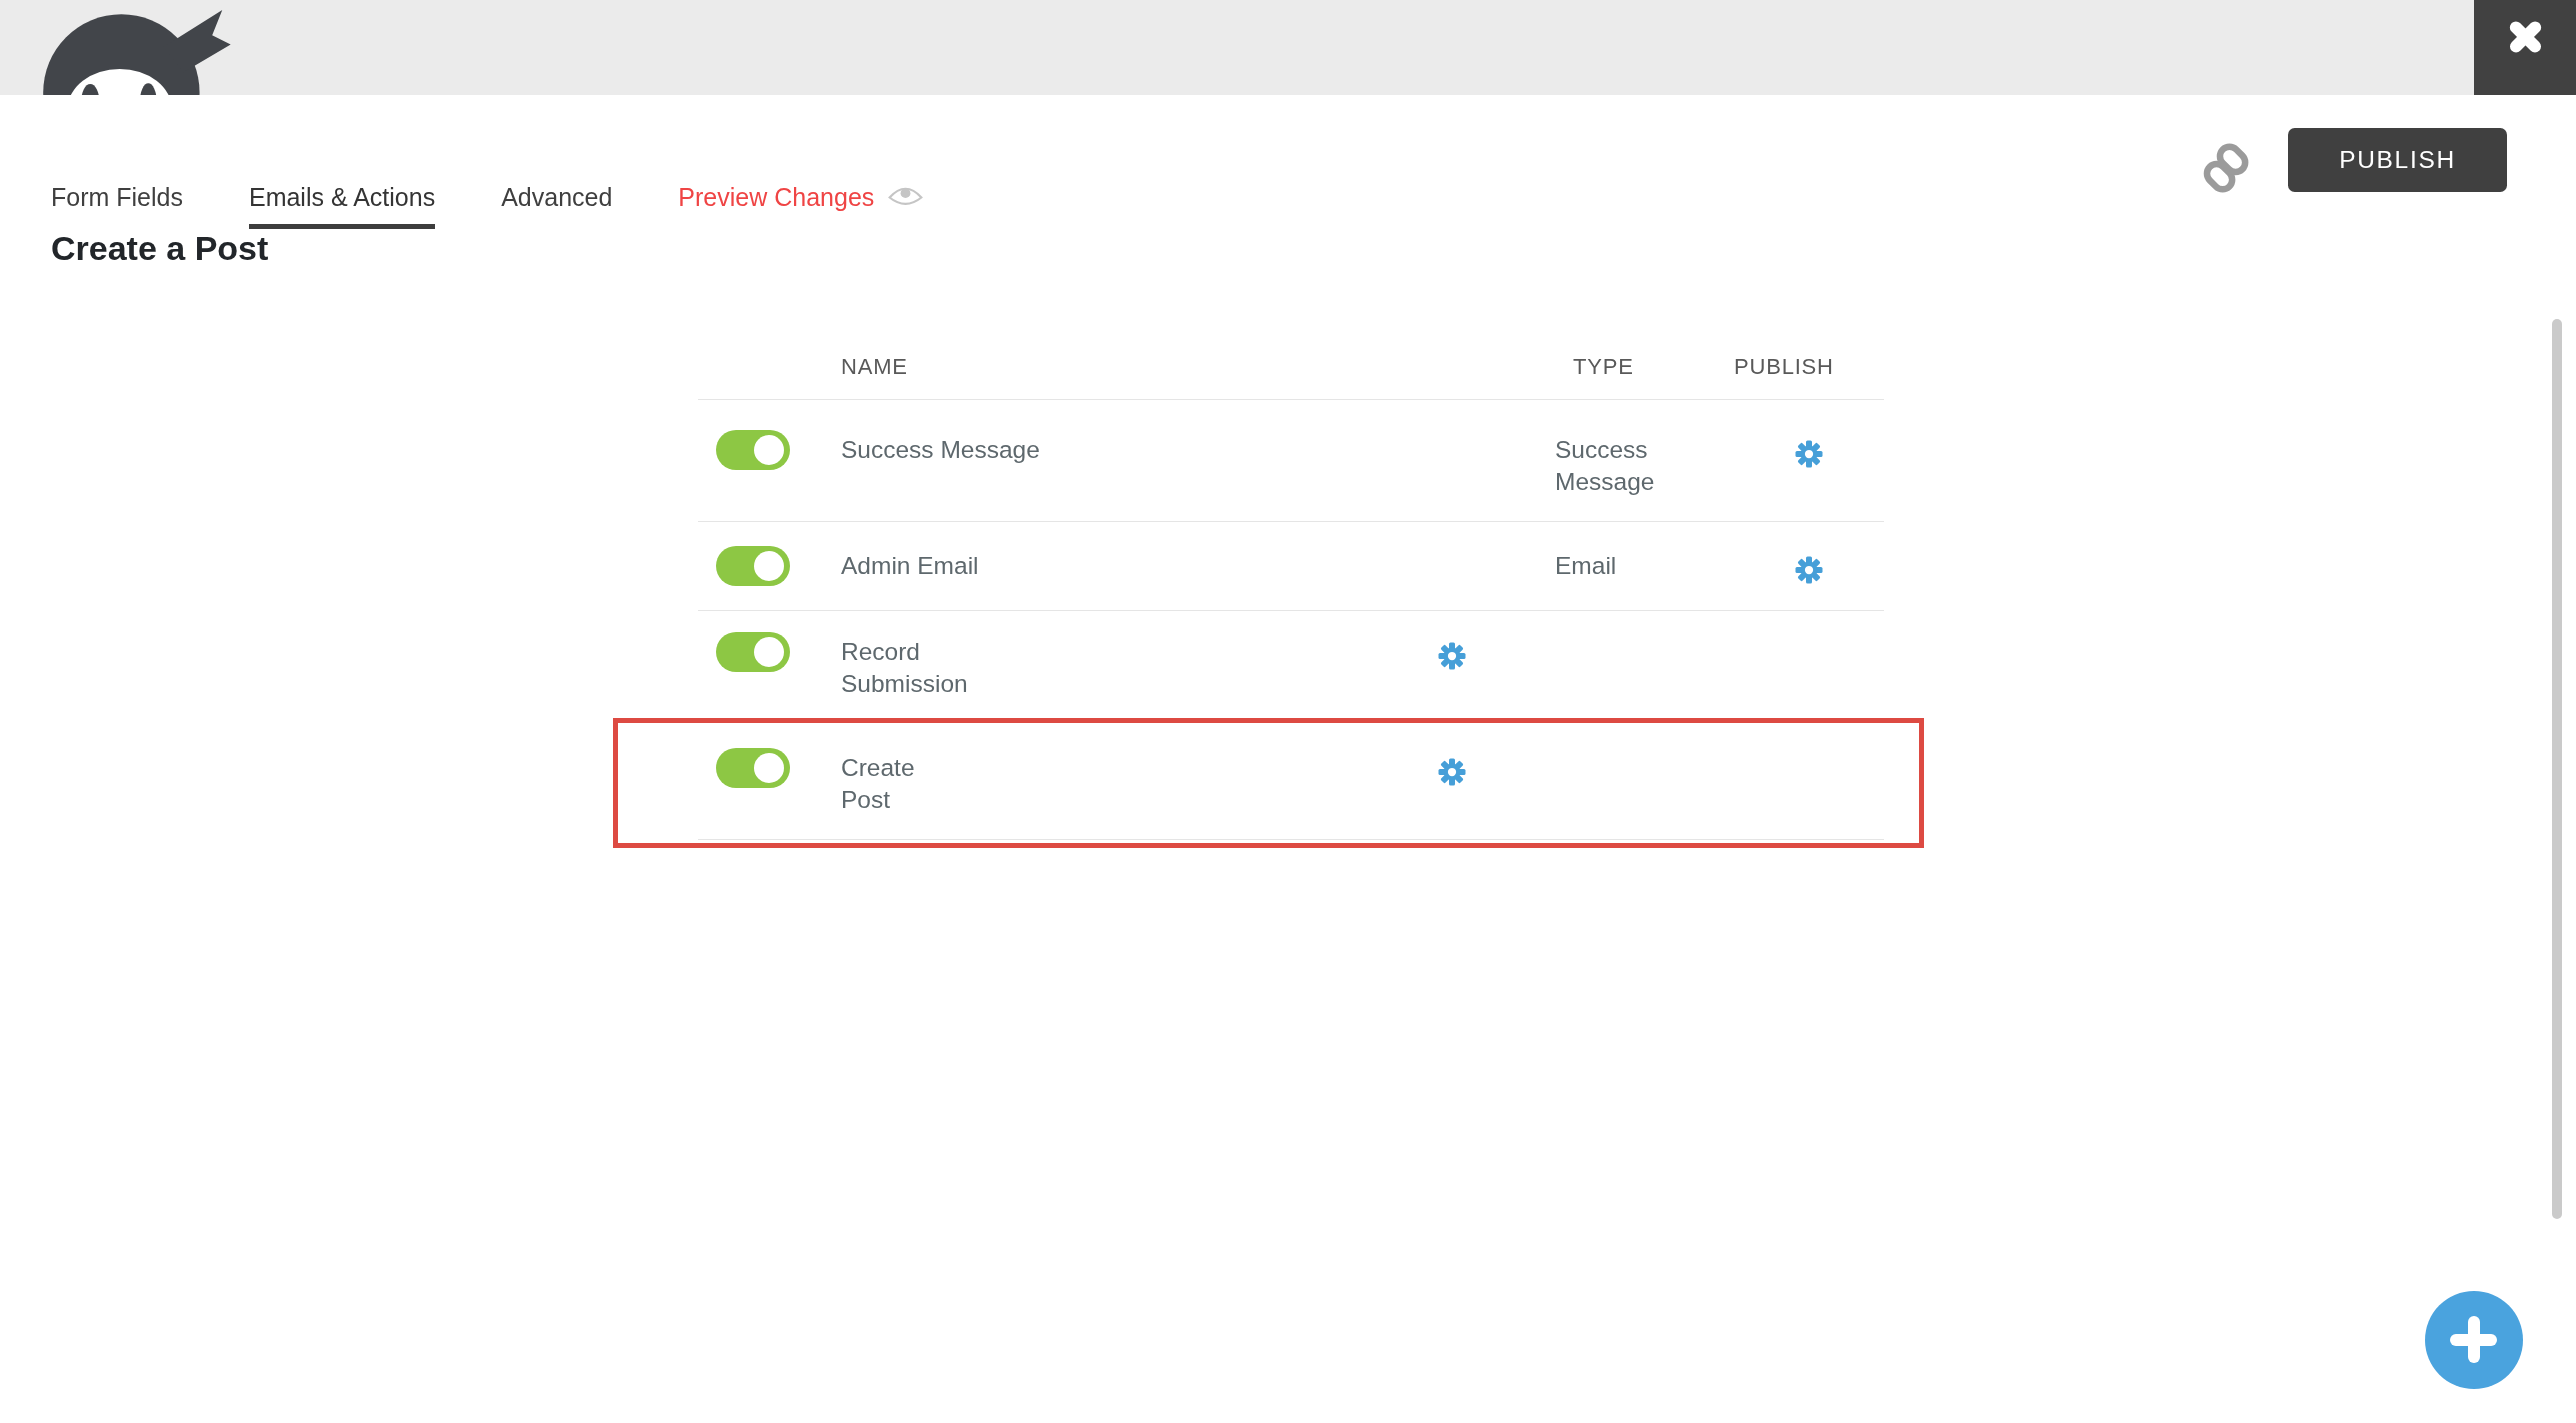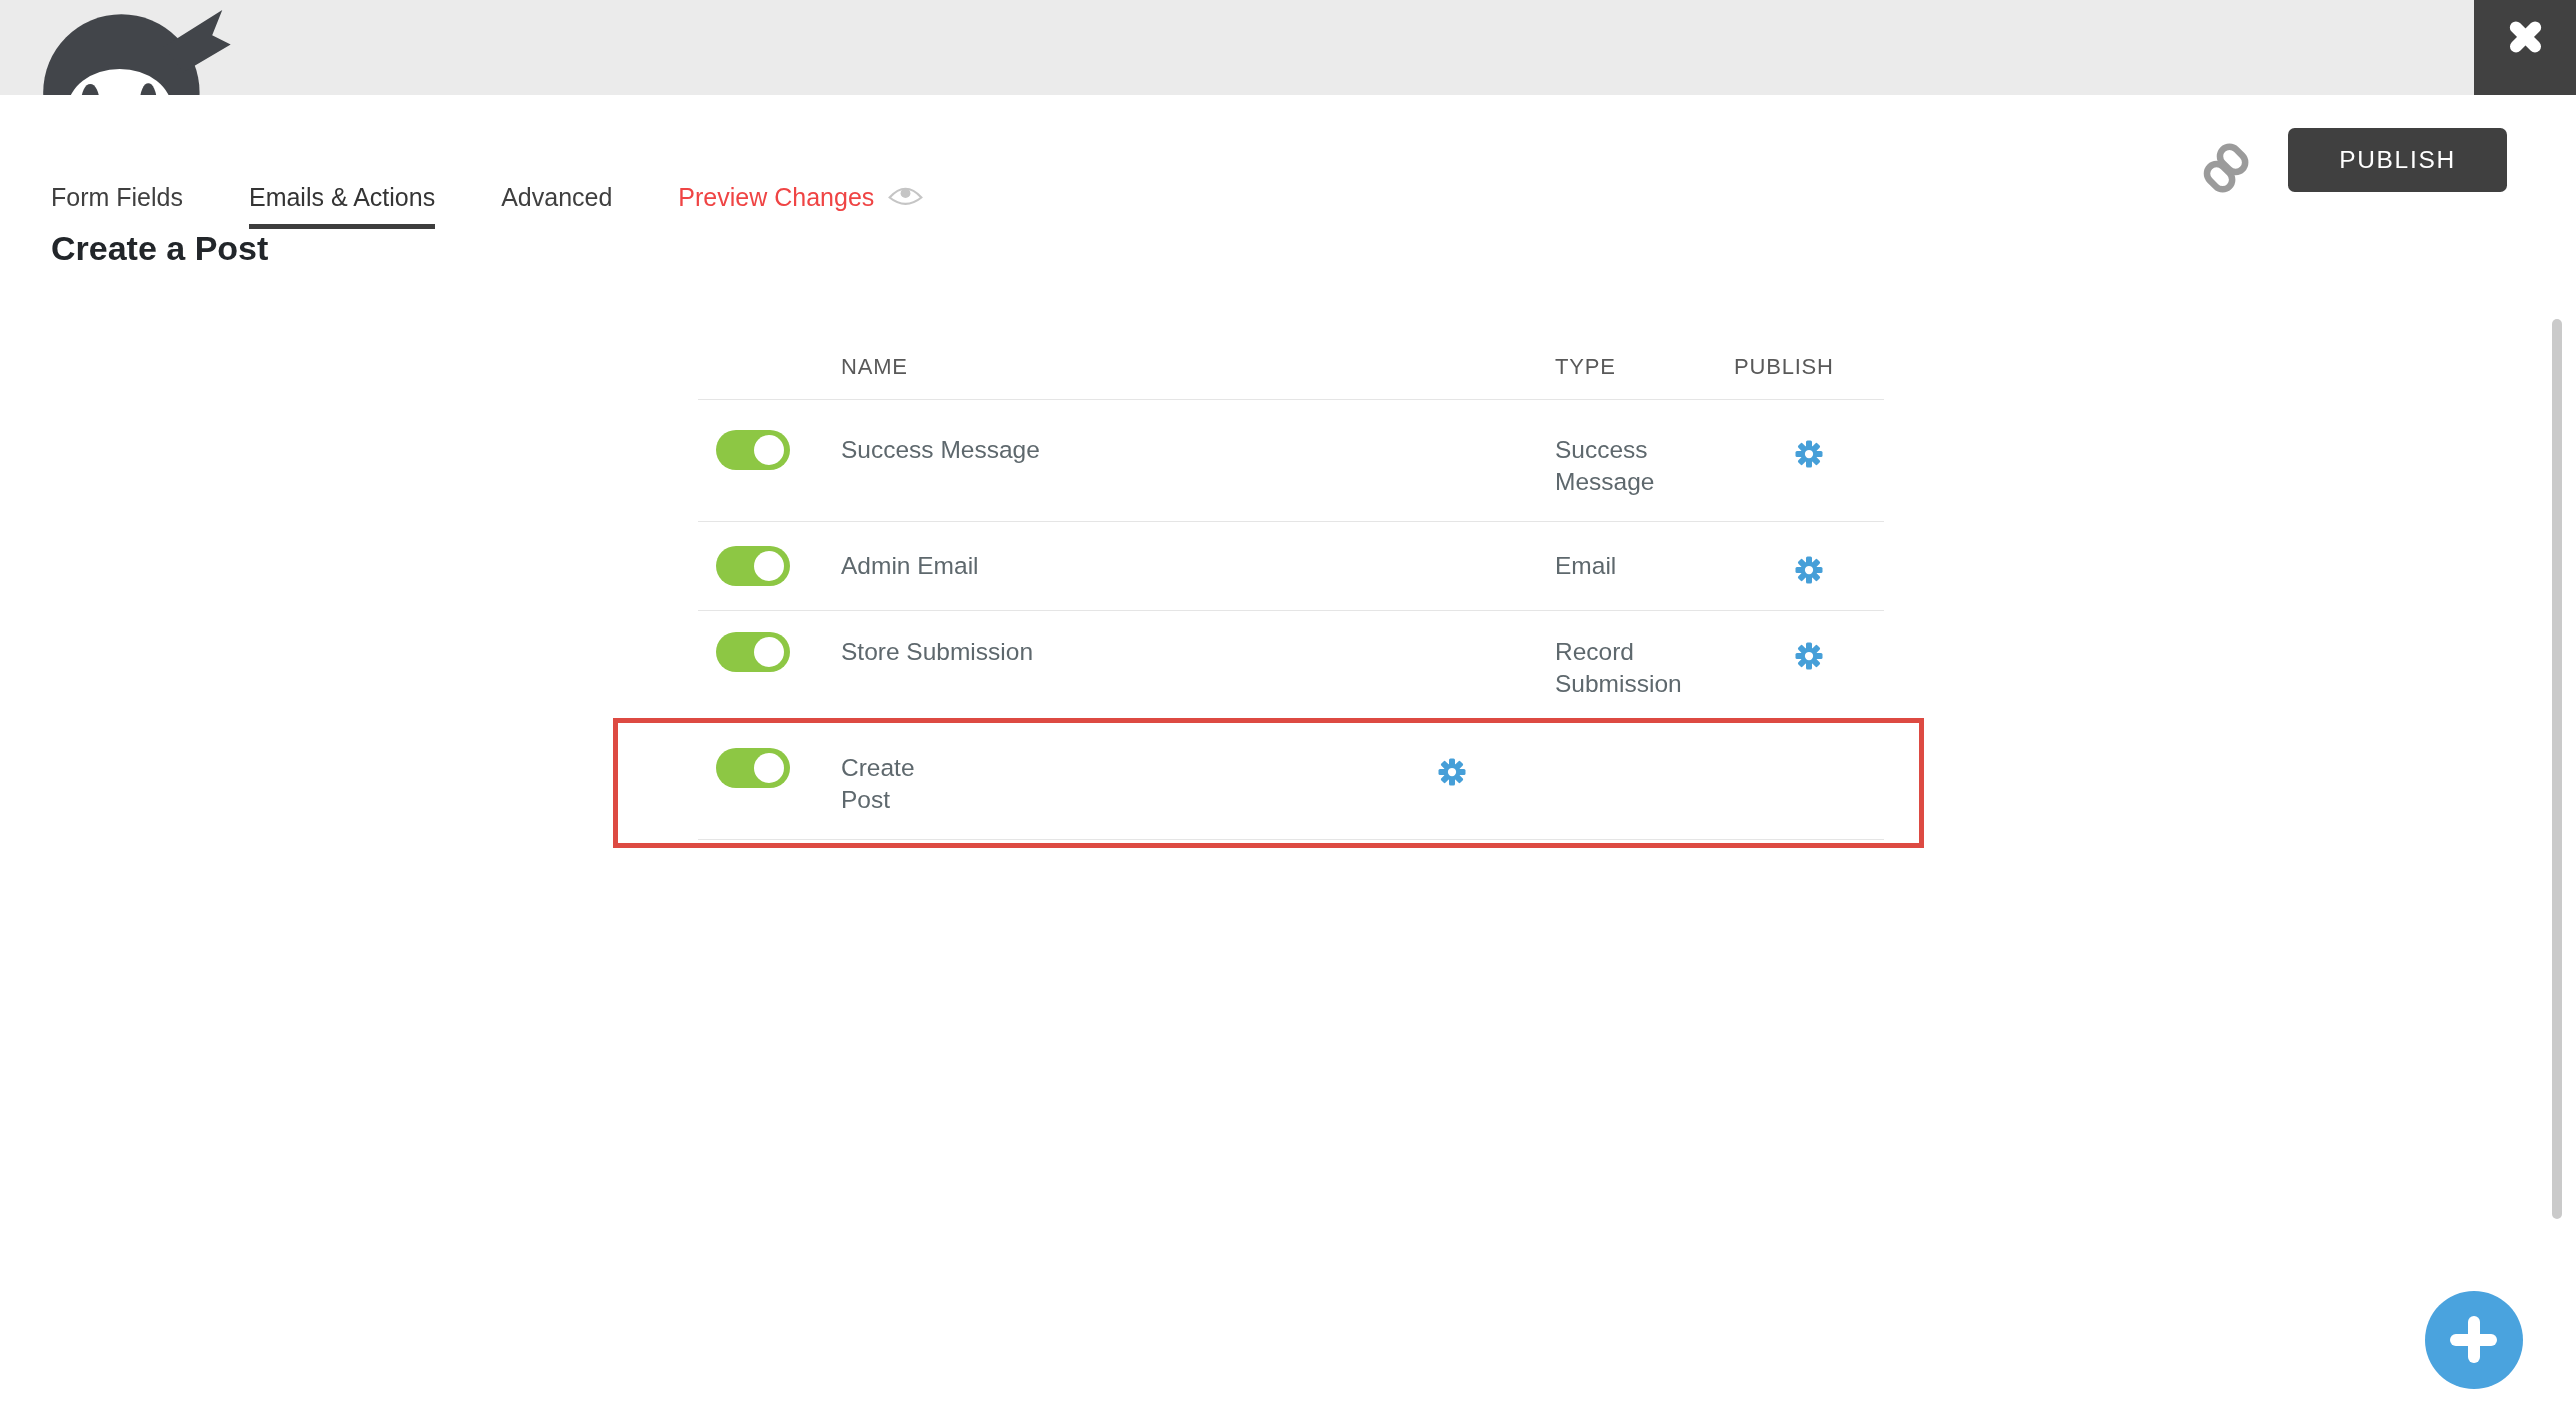--- a/index.html
+++ b/index.html
@@ -36,21 +36,21 @@
 
   .page-title { position:absolute; left:51px; top:229px; font-size:34px; font-weight:bold;
                 color:#22262a; }
 
   
   .table { position:absolute; left:698px; top:337px; width:1186px; }
   .thead { position:relative; height:63px; border-bottom:1.7px solid #e5e5e5; }
   .th { position:absolute; top:17px; font-size:22px; font-weight:normal; color:#595959;
         letter-spacing:0.8px; }
   .th-name    { left:143px; }
-  .th-type    { left:857px;text-align:center; }
+  .th-type    { left:875px;text-align:center; }
   .th-actions { left:1036px; }
 
   .row { display:flex; align-items:flex-start; border-bottom:1.7px solid #e5e5e5; }
   .row-1 { height:122px; padding-top:30px; }
   .row-2 { height:89px; padding-top:23.6px; }
   .row-3 { height:106px; padding-top:21px; border-bottom:none; }
   .row-4 { height:123px; padding-top:31px; }
 
   .cell-toggle { width:143px; padding-left:17.7px; flex:none; }
   .cell-name { width:714px; flex:none; font-size:24.5px; color:#5e686d; line-height:40px; }
@@ -186,21 +186,20 @@
         </button>
       </div>
     </div>
 
     <div class="row row-3">
       <div class="cell-toggle">
         <div class="toggle">
             <div class="knob"></div>
           </div>
       </div>
-      <div class="cell-name">Store Submission</div>
       <div class="cell-type">
         <span>Record</span>
         <span>Submission</span>
       </div>
       <div class="cell-actions">
         <button class="gear-btn">
           <svg viewBox="0 0 40 40" width="30" height="30">
             <g fill="#469fd8">
               <rect x="16" y="2" width="8" height="36" rx="2"></rect>
               <rect x="2" y="16" width="36" height="8" rx="2"></rect>

